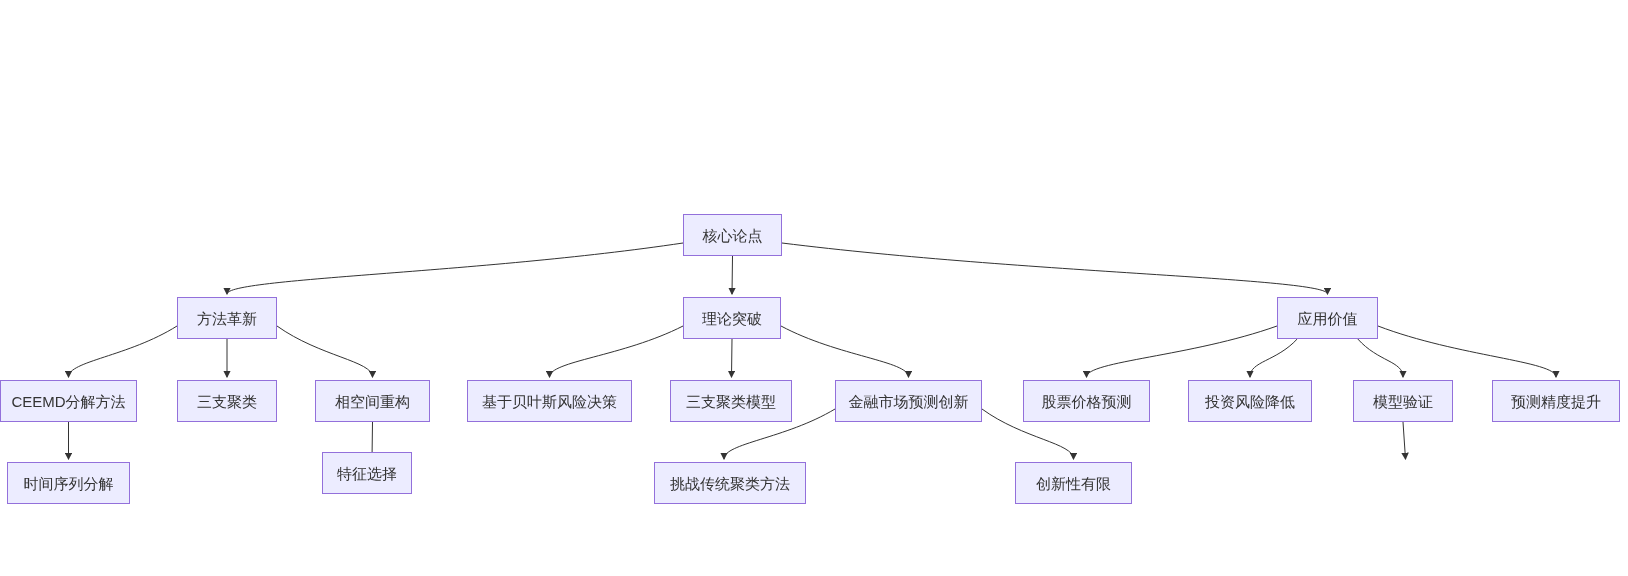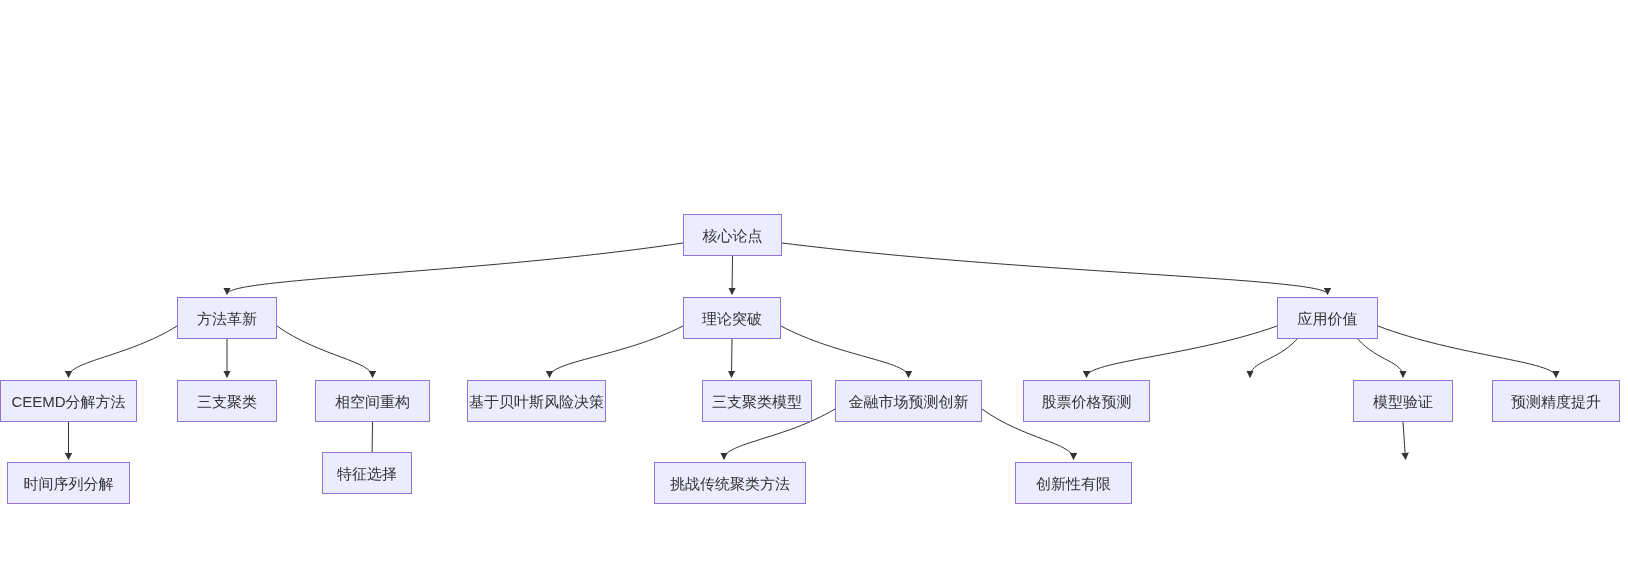--- a/index.html
+++ b/index.html
@@ -66,24 +66,25 @@
 
   <div class="node" style="left:683px;  top:214px; width:99px;">核心论点</div>
 
   <div class="node" style="left:177px;  top:297px; width:100px;">方法革新</div>
   <div class="node" style="left:683px;  top:297px; width:98px;">理论突破</div>
   <div class="node" style="left:1277px; top:297px; width:101px;">应用价值</div>
 
   <div class="node" style="left:0px;    top:380px; width:137px;">CEEMD分解方法</div>
   <div class="node" style="left:177px;  top:380px; width:100px;">三支聚类</div>
   <div class="node" style="left:315px;  top:380px; width:115px;">相空间重构</div>
-  <div class="node" style="left:467px;  top:380px; width:139px;">基于贝叶斯风险决策</div>
-  <div class="node" style="left:670px;  top:380px; width:110px;margin-left:32px;">三支聚类模型</div>
+  <div class="node" style="left:467px;  top:380px; width:165px;">基于贝叶斯风险决策</div>
+  <div class="node" style="left:670px;  top:380px; width:122px;">三支聚类模型</div>
   <div class="node" style="left:835px;  top:380px; width:147px;">金融市场预测创新</div>
   <div class="node" style="left:1023px; top:380px; width:127px;">股票价格预测</div>
+  <div class="node" style="left:1188px; top:380px; width:124px;">投资风险降低</div>
   <div class="node" style="left:1353px; top:380px; width:100px;">模型验证</div>
   <div class="node" style="left:1492px; top:380px; width:128px;">预测精度提升</div>
 
   <div class="node" style="left:7px;    top:462px; width:123px;">时间序列分解</div>
   <div class="node" style="left:322px;  top:452px; width:90px;">特征选择</div>
   <div class="node" style="left:648px;  top:462px; width:152px;margin-left:6px;">挑战传统聚类方法</div>
   <div class="node" style="left:1015px; top:462px; width:117px;">创新性有限</div>
 
 </div>
 

